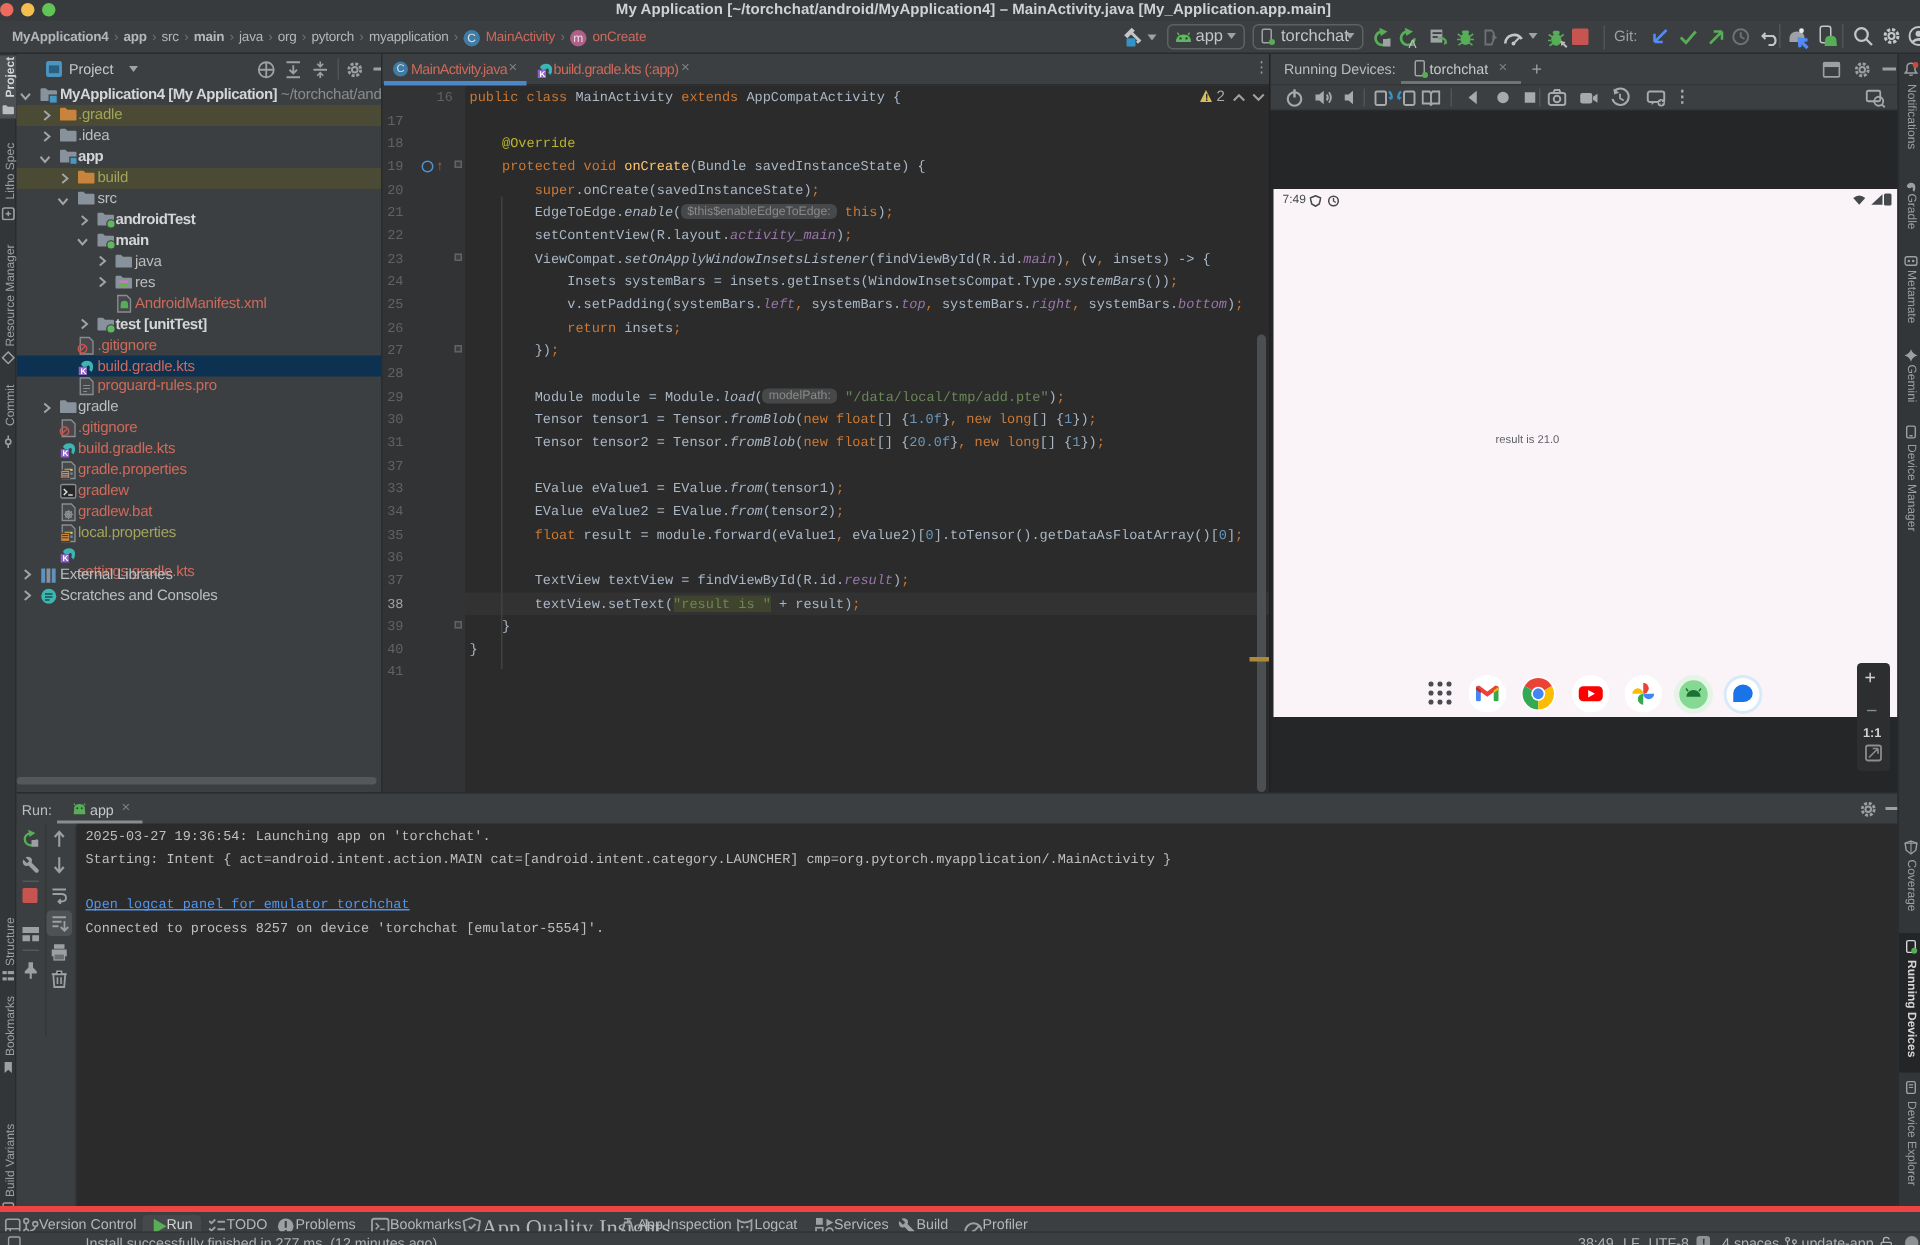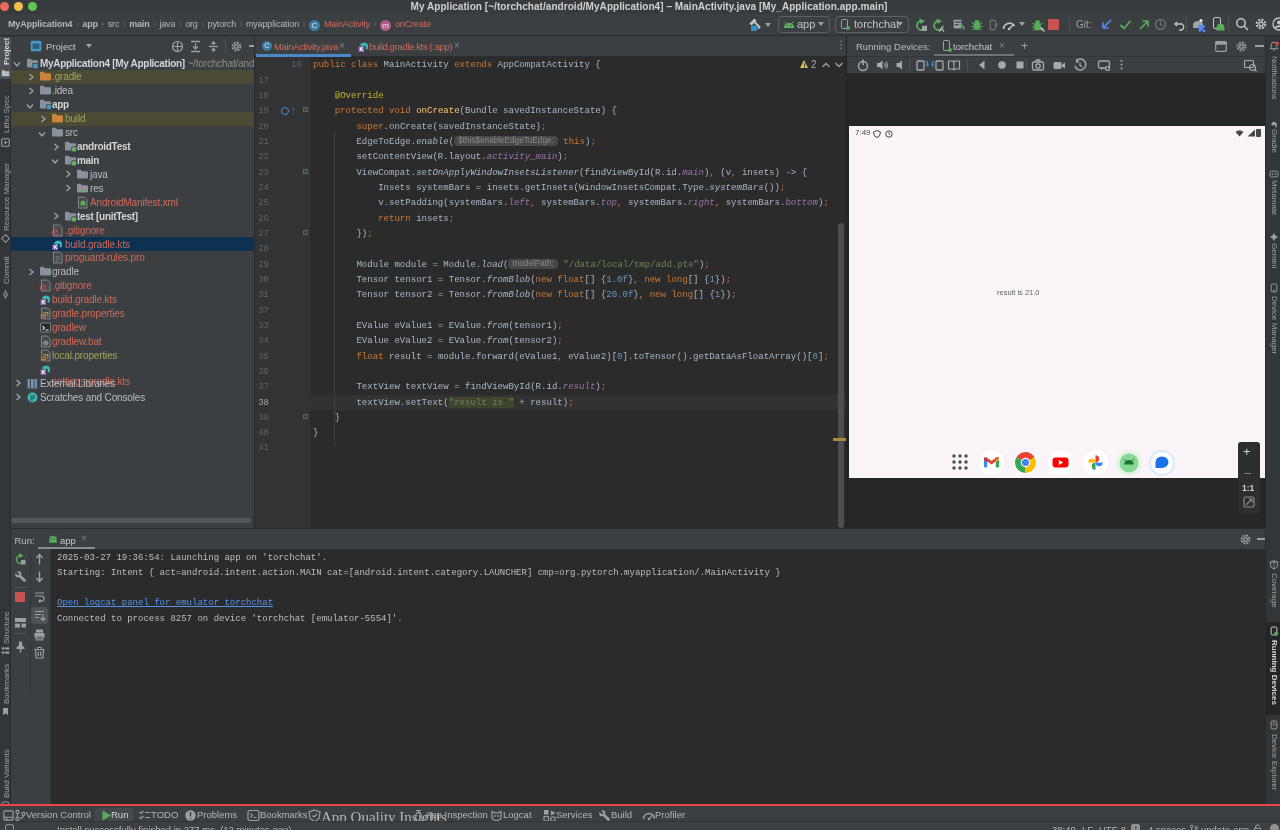--- a/index.html
+++ b/index.html
@@ -19,21 +19,21 @@
 .vtext { position:absolute; color:#9da0a2; font-size:8px; line-height:9px; white-space:nowrap; transform-origin:0 0; }
 
 
 #project { left:11px; top:36px; width:243px; height:492px; background:#3c3f41; }
 #editor { left:254px; top:36px; width:592px; height:492px; background:#2b2b2b; border-left:1px solid #292c2e; }
 #tabbar { left:254px; top:36px; width:592px; height:21px; background:#3c3f41; border-left:1px solid #292c2e; border-bottom:1px solid #2a2d2f;}
 #device { left:846px; top:36px; width:419px; height:492px; background:#242628; border-left:1px solid #1f2224; }
 #devhead { left:0px; top:0px; width:419px; height:20px; background:#3c3f41; }
 #devtool { left:0px; top:20px; width:419px; height:18px; background:#3c3f41; border-top:1px solid #333638; border-bottom:1px solid #2a2d2f;}
 #runpanel { left:11px; top:528px; width:1254px; height:276px; background:#3c3f41; border-top:1px solid #292c2e;}
-#stripe { left:0; top:804px; width:1280px; height:17px; background:#3c3f41; border-top:2px solid #ef4444; }
+#stripe { left:0; top:804px; width:1280px; height:17px; background:#3c3f41; border-top:4px solid #ef4444; }
 #status { left:0; top:821px; width:1280px; height:9px; background:#3c3f41; border-top:1px solid #323537; }
 .mono { font-family:"Liberation Mono", monospace; }
 
 
 .trow { position:absolute; height:14px; line-height:14px; font-size:10px; letter-spacing:-0.15px; color:#bbbdbf; white-space:nowrap; }
 .trow b { letter-spacing:-0.3px; }
 .salmon { color:#ce6a5b; }
 .olive { color:#a2a45a; }
 .dim { color:#8c8c8c; }
 

